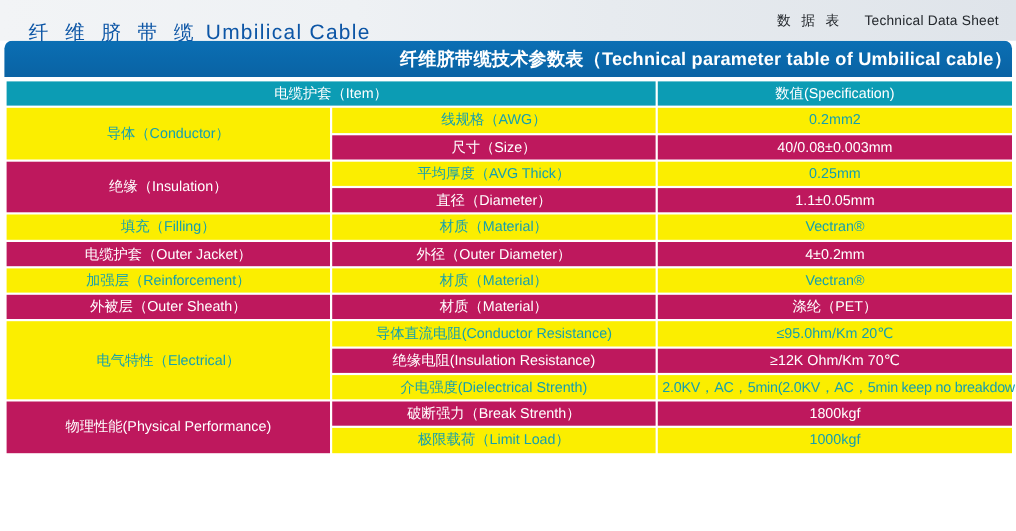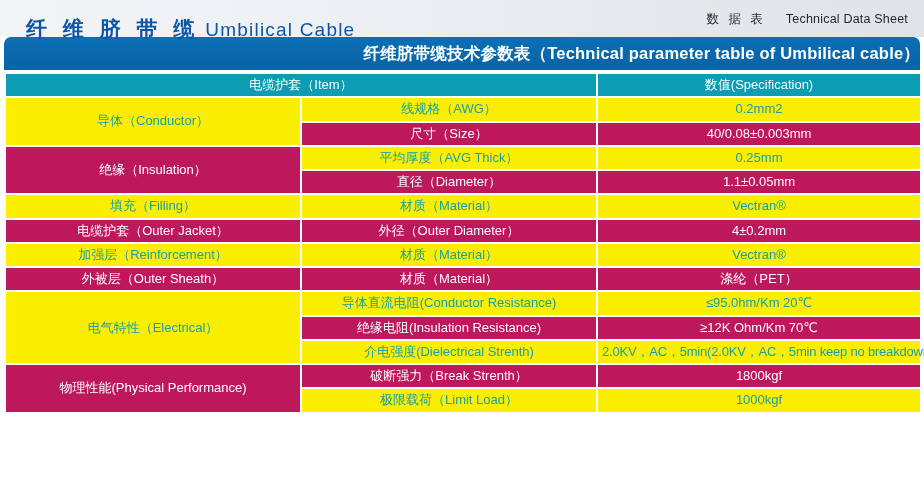--- a/index.html
+++ b/index.html
@@ -13,21 +13,21 @@
   
   .topbar{
     position:relative;height:37px;width:924px;
     background:linear-gradient(to right,#f2f4f6 0%,#eef1f4 35%,#e7ebef 60%,#dfe4ea 100%);
     display:flex;align-items:center;
   }
   .brand{
     margin-left:26px;display:flex;align-items:baseline;white-space:nowrap;
   }
   .brand-cn{
-    font-size:21px;font-weight:bold;color:#0d56a6;letter-spacing:5px;margin-top:20px;
+    font-size:18px;font-weight:normal;color:#0d56a6;letter-spacing:5px;margin-top:20px;
   }
   .brand-en{
     font-size:19px;font-weight:normal;color:#0d56a6;letter-spacing:1.2px;margin-left:6px;
   }
   .sheet-label{
     position:absolute;right:16px;top:50%;transform:translateY(-50%);
     white-space:nowrap;font-size:12.5px;color:#24282d;
   }
   .sheet-cn{letter-spacing:3px;}
   .sheet-en{margin-left:20px;letter-spacing:.2px;}

